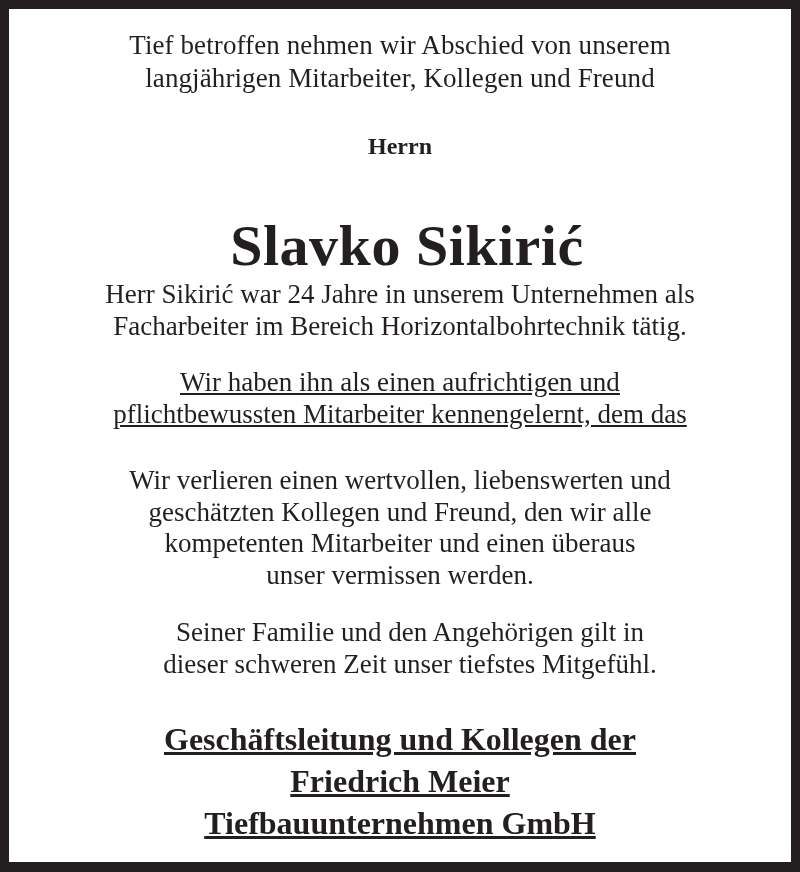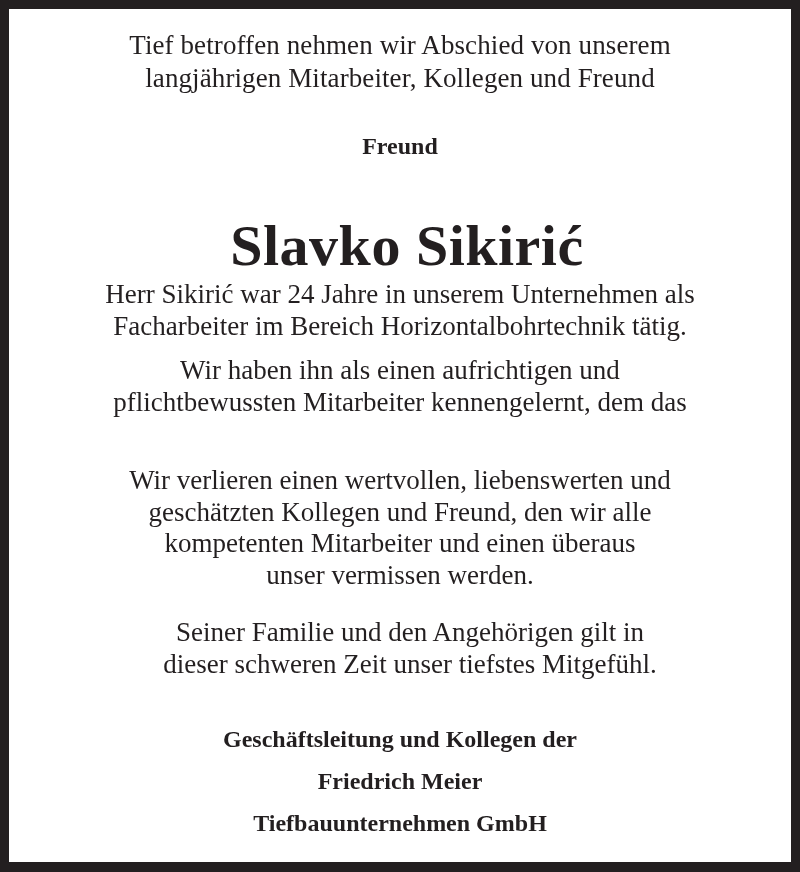--- a/index.html
+++ b/index.html
@@ -65,47 +65,48 @@
       margin-top: 40px;
     }
     .body-text {
       position: absolute;
       left: 0; right: 0;
       font-family: "Liberation Serif", serif;
       font-size: 27px;
       line-height: 31.5px;
     }
     .p1 { top: 270px; }
-    .p2 { top: 346px; }
+    .p2 { top: 358px; text-decoration: underline; }
     .p3 { top: 456px; }
     .p4 { top: 608px; margin-left: 20px; }
     .signature {
       position: absolute;
       left: 0; right: 0;
       top: 709px;
       font-family: "Liberation Serif", serif;
       font-weight: bold;
-      font-size: 24px;
+      font-size: 32px;
       line-height: 42px;
+      text-decoration: underline;
     }
     .line { display: block; white-space: nowrap; text-align: center; }
   </style>
 </head>
 <body>
 
 <div class="frame"></div>
 
 <div class="content">
 
   <div class="intro">
     <span class="line">Tief betroffen nehmen wir Abschied von unserem</span>
     <span class="line">langjährigen Mitarbeiter, Kollegen und Freund</span>
   </div>
 
-  <div class="salutation">Freund</div>
+  <div class="salutation">Herrn</div>
 
   <div class="name">Slavko Sikirić</div>
 
   <div class="body-text p1">
     <span class="line">Herr Sikirić war 24 Jahre in unserem Unternehmen als</span>
     <span class="line">Facharbeiter im Bereich Horizontalbohrtechnik tätig.</span>
   </div>
 
   <div class="body-text p2">
     <span class="line">Wir haben ihn als einen aufrichtigen und</span>

